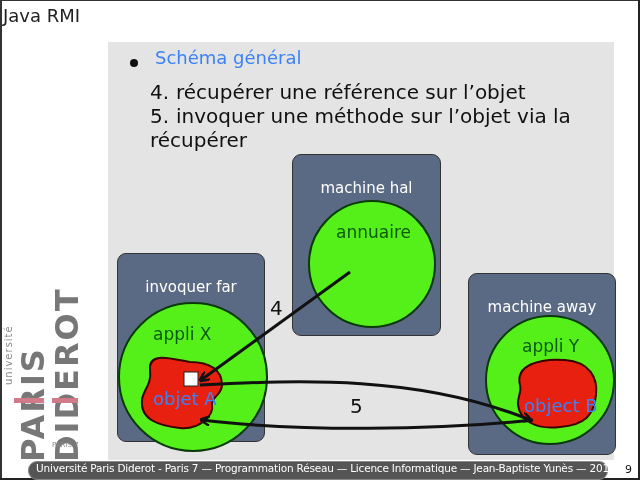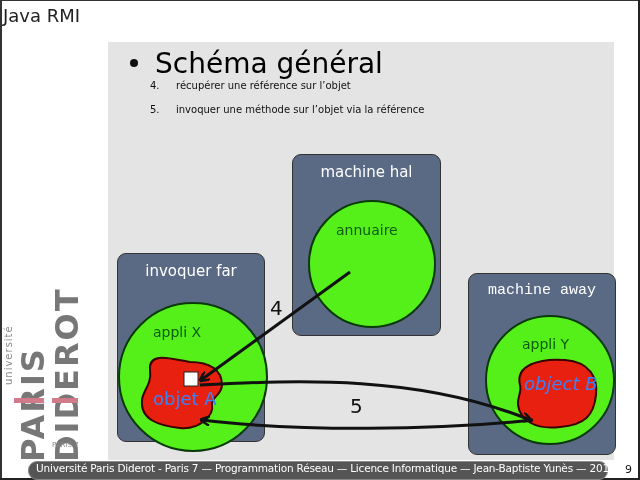--- a/index.html
+++ b/index.html
@@ -4,31 +4,31 @@
 <style>
   html, body { margin:0; padding:0; }
   body { width:640px; height:480px; position:relative; overflow:hidden; background:#ffffff; font-family:"DejaVu Sans", sans-serif; }
   .left-border { position:absolute; left:0; top:0; width:2px; height:480px; background:#333; }
   .top-border { position:absolute; left:0; top:0; width:640px; height:1px; background:#333; }
   .right-border { position:absolute; right:0; top:0; width:2px; height:480px; background:#222; }
   .bottom-border { position:absolute; left:0; bottom:0; width:640px; height:2px; background:#222; }
   .header-title { position:absolute; left:3px; top:5px; font-size:18px; color:#222; }
   .panel { position:absolute; left:108px; top:42px; width:506px; height:418px; background:#e4e4e4; }
   .bullet-dot { position:absolute; left:130px; top:59px; width:8px; height:8px; border-radius:50%; background:#111; }
-  .bullet-text { position:absolute; left:155px; top:47px; font-size:28px; color:#000000; }
-  .sub-item { position:absolute; left:150px; font-size:10px; color:#111; }
+  .bullet-text { position:absolute; left:155px; top:47px; font-size:18px; color:#3b82f6; }
+  .sub-item { position:absolute; left:150px; font-size:20px; color:#111; }
   .sub-num { display:inline-block; width:26px; }
   .machine { position:absolute; background:#5a6a85; border:1px solid #333; border-radius:9px; }
-  .machine-label { position:absolute; left:0; right:0; text-align:center; color:#fff; font-size:15px; }
+  .machine-label { position:absolute; left:0; right:0; text-align:center; color:#fff; font-size:15px;margin-top:16px; }
   .svg-layer { position:absolute; left:0; top:0; }
   .logo { position:absolute; left:0; top:250px; width:105px; height:210px; }
   .footer-bar { position:absolute; left:28px; top:461px; width:578px; height:17px; background:#555; border-radius:9px; border:1px solid #888; }
   .footer-text { position:absolute; left:36px; top:462px; font-size:10.5px; color:#fff; white-space:nowrap; letter-spacing:-0.2px; }
   .page-num { position:absolute; left:625px; top:463px; font-size:11px; color:#111; }
-  .circ-label { position:absolute; font-size:14px; color:#0a5a0a; }
+  .circ-label { position:absolute; font-size:17px; color:#0a5a0a; }
   .obj-label { position:absolute; font-size:18px; color:#3b82f6; }
   .arrow-label { position:absolute; font-size:20px; color:#111; }
 </style>
 </head>
 <body>
 
 <div class="top-border"></div>
 <div class="left-border"></div>
 <div class="right-border"></div>
 <div class="bottom-border"></div>
@@ -37,31 +37,31 @@
 
 <div class="panel"></div>
 
 <div class="bullet-dot"></div>
 <div class="bullet-text">Schéma général</div>
 
 <div class="sub-item" style="top:80px;">
   <span class="sub-num">4.</span><span>récupérer une référence sur l’objet</span>
 </div>
 <div class="sub-item" style="top:104px;">
-  <span class="sub-num">5.</span><span>invoquer une méthode sur l’objet via la référence</span>
+  <span class="sub-num">5.</span><span>invoquer une méthode sur l’objet via la récupérer</span>
 </div>
 
 <div class="machine" style="left:292px; top:154px; width:147px; height:180px;">
   <div class="machine-label" style="top:8px;">machine hal</div>
 </div>
 <div class="machine" style="left:117px; top:253px; width:146px; height:187px;">
   <div class="machine-label" style="top:8px;">invoquer far</div>
 </div>
 <div class="machine" style="left:468px; top:273px; width:146px; height:180px;">
-  <div class="machine-label" style="top:8px;font-family:Liberation Mono, monospace;">machine away</div>
+  <div class="machine-label" style="top:8px;">machine away</div>
 </div>
 
 <svg class="svg-layer" width="640" height="480">
   <defs>
     <marker id="ah" markerWidth="10" markerHeight="10" refX="8" refY="5" orient="auto" markerUnits="userSpaceOnUse">
       <path d="M0,0 L10,5 L0,10" fill="none" stroke="#111" stroke-width="2.5"></path>
     </marker>
   </defs>
 
   <circle cx="372" cy="264" r="63" fill="#55f01a" stroke="#0a3a0a" stroke-width="2"></circle>
@@ -80,21 +80,21 @@
 
   <path d="M200,385 C300,380 420,375 530,420" fill="none" stroke="#111" stroke-width="3" marker-end="url(#ah)"></path>
 
   <path d="M533,420 C440,430 300,432 202,420" fill="none" stroke="#111" stroke-width="3" marker-end="url(#ah)"></path>
 </svg>
 
 <div class="circ-label" style="left:336px; top:222px;">annuaire</div>
 <div class="circ-label" style="left:153px; top:324px;">appli X</div>
 <div class="obj-label" style="left:153px; top:388px;">objet A</div>
 <div class="circ-label" style="left:522px; top:336px;">appli Y</div>
-<div class="obj-label" style="left:524px; top:373px;font-style:italic;">object B</div>
+<div class="obj-label" style="left:524px; top:395px;">object B</div>
 
 <div class="arrow-label" style="left:270px; top:296px;">4</div>
 <div class="arrow-label" style="left:350px; top:394px;">5</div>
 
 <svg class="logo" width="105" height="210" viewBox="0 0 105 210">
   <g transform="translate(12,135) rotate(-90)">
     <text x="0" y="0" font-family="DejaVu Sans, sans-serif" font-size="10" fill="#888" letter-spacing="1">université</text>
   </g>
   <g transform="translate(44,212) rotate(-90)">
     <text x="0" y="0" font-family="DejaVu Sans, sans-serif" font-size="32" font-weight="bold" fill="#777" letter-spacing="2">PARIS</text>

